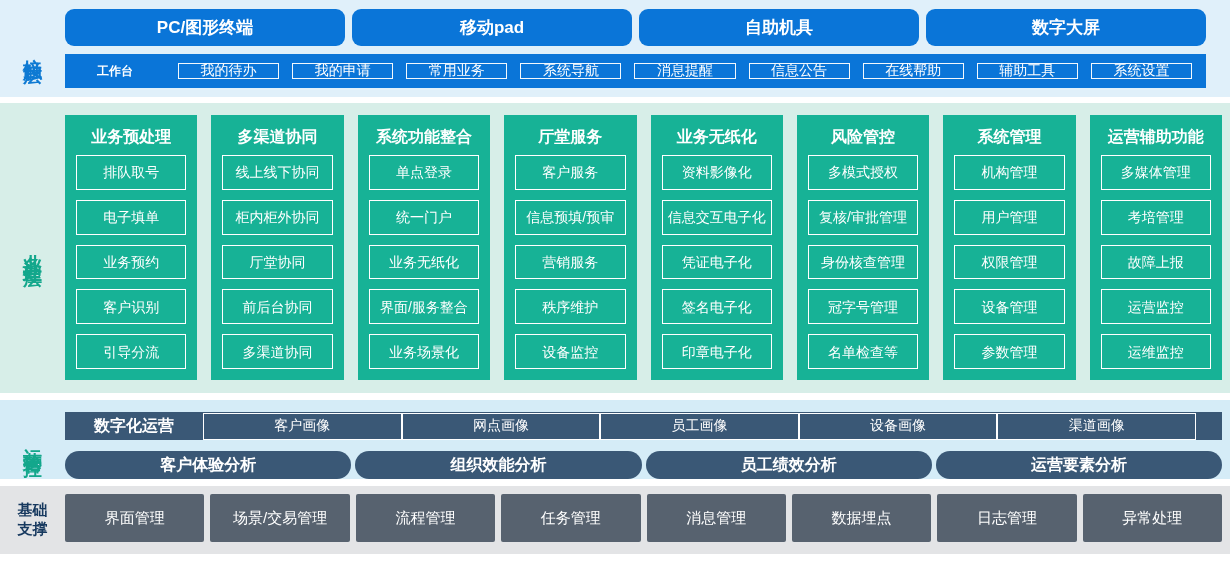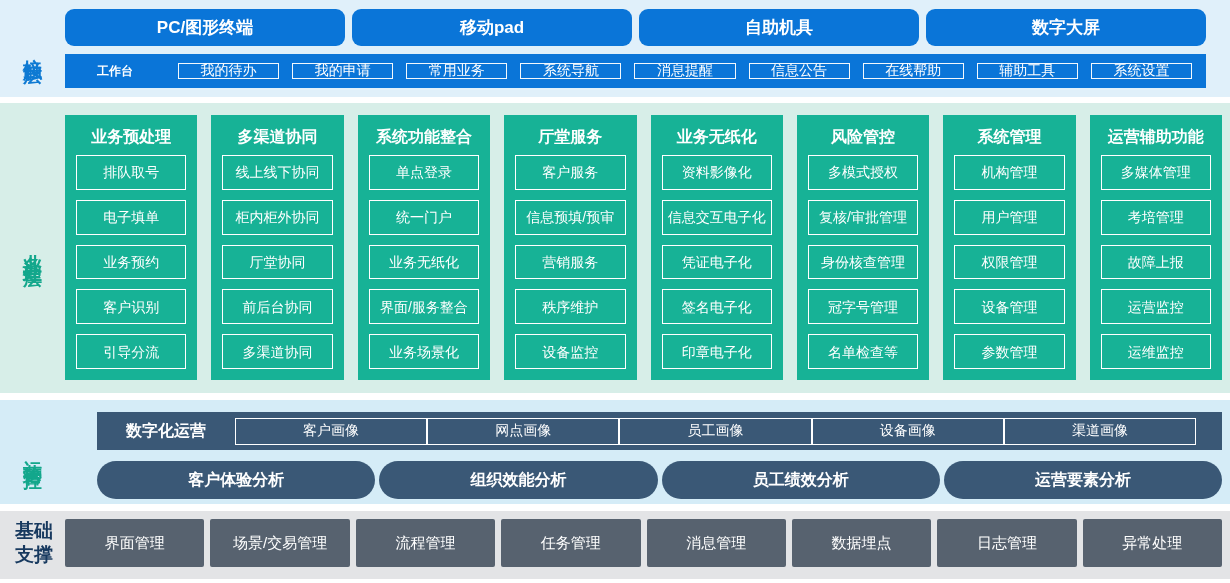--- a/index.html
+++ b/index.html
@@ -17,41 +17,41 @@
   }
   *{box-sizing:border-box;margin:0;padding:0;}
   body{font-family:"Liberation Sans",sans-serif;background:#fff;}
   .canvas{width:1230px;height:583px;background:#fff;overflow:hidden;}
   .band{display:flex;width:100%;}
   .sep{height:6px;background:#fff;}
   .sep7{height:7px;background:#fff;}
 
   .layer-label{width:65px;flex:0 0 65px;display:flex;align-items:center;justify-content:center;font-weight:bold;}
   .vtext{writing-mode:vertical-rl;text-orientation:upright;letter-spacing:4px;font-size:19px;}
-  .blocktext{width:2.15em;font-size:19px;line-height:1.25;text-align:right;font-family:Liberation Mono, monospace;}
+  .blocktext{width:2.15em;font-size:15px;line-height:1.25;text-align:center;}
 
   
   .band-contact{height:97px;background:var(--blue-bg);}
   .contact-content{flex:1;display:flex;flex-direction:column;padding-right:24px;}
   .terminal-row{display:flex;gap:7px;margin-top:9px;height:37px;}
   .terminal-btn{flex:1;background:var(--blue);border-radius:9px;color:#fff;font-weight:bold;font-size:17px;display:flex;align-items:center;justify-content:center;}
   .workbench-bar{margin-top:8px;height:34px;background:var(--blue);display:flex;align-items:center;padding-right:14px;}
   .workbench-label{width:100px;flex:0 0 100px;text-align:center;color:#fff;font-weight:bold;font-size:12px;}
   .wb-btn{flex:1;height:16px;border:1px solid rgba(255,255,255,.95);color:#fff;font-size:14px;display:flex;align-items:center;justify-content:center;margin-left:13px;white-space:nowrap;}
 
   
   .band-business{height:290px;background:var(--green-bg);}
   .biz-content{flex:1;display:flex;gap:14px;padding:12px 8px 13px 0;}
   .biz-col{flex:1;background:var(--green);display:flex;flex-direction:column;padding:4px 11px 11px;}
   .biz-title{height:36px;display:flex;align-items:center;justify-content:center;color:#fff;font-weight:bold;font-size:16px;white-space:nowrap;}
   .biz-items{flex:1;display:flex;flex-direction:column;gap:10px;}
   .biz-item{flex:1;border:1px solid #fff;color:#fff;font-size:14px;display:flex;align-items:center;justify-content:center;text-align:center;line-height:1.15;padding:0 3px;}
 
   
-  .band-ops{height:104px;background:var(--slate-bg);gap:32px;}
+  .band-ops{height:79px;background:var(--slate-bg);}
   .ops-content{flex:1;display:flex;flex-direction:column;padding-right:8px;}
   .digital-bar{margin-top:12px;height:38px;background:var(--slate);display:flex;align-items:center;padding-right:26px;}
   .digital-label{width:138px;flex:0 0 138px;text-align:center;color:#fff;font-weight:bold;font-size:16px;}
   .digital-btn{flex:1;height:27px;border:1px solid #fff;color:#fff;font-size:14px;display:flex;align-items:center;justify-content:center;}
   .analysis-row{margin-top:11px;display:flex;gap:4px;height:38px;}
   .analysis-btn{flex:1;background:var(--slate);border-radius:19px;color:#fff;font-weight:bold;font-size:16px;display:flex;align-items:center;justify-content:center;}
 
   
   .band-foundation{height:68px;background:var(--gray-bg);}
   .fnd-content{flex:1;display:flex;gap:6px;padding:0 8px 12px 0;margin-top:8px;}

